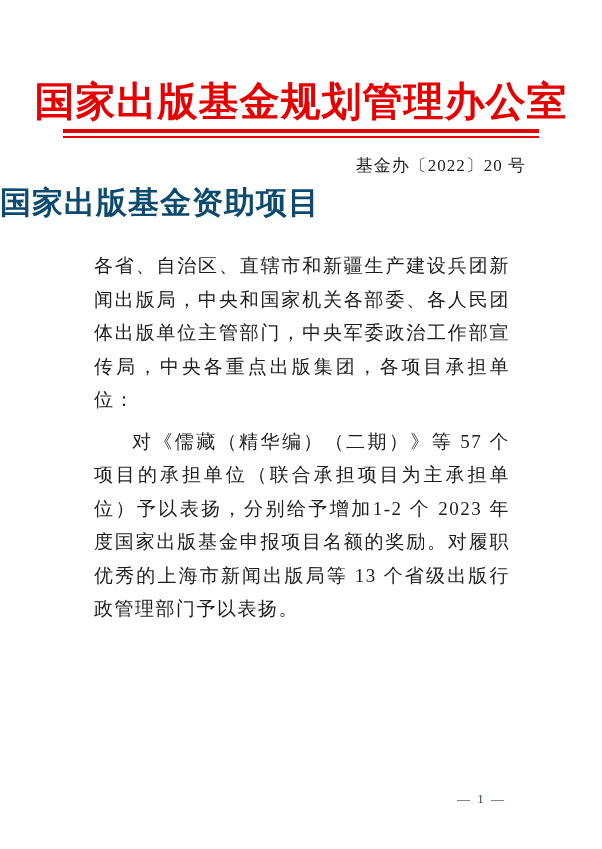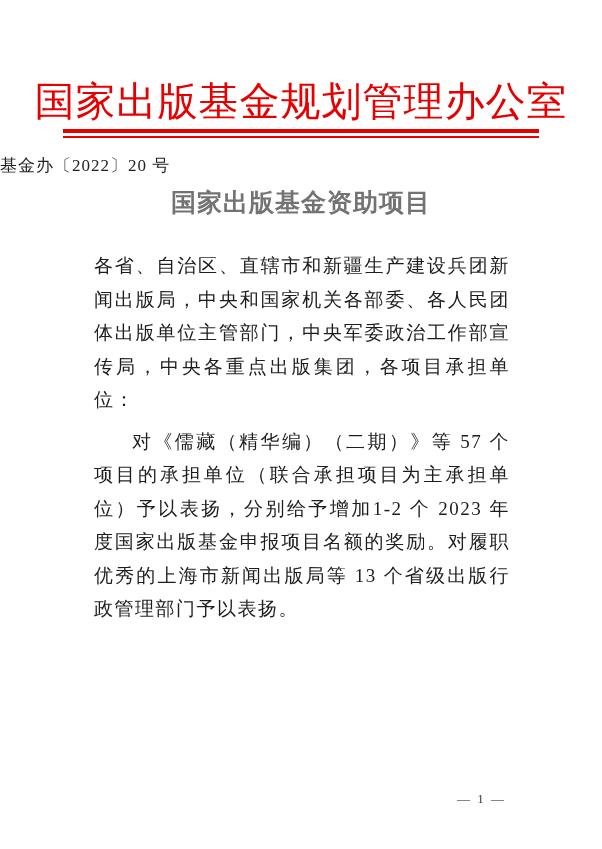--- a/index.html
+++ b/index.html
@@ -14,21 +14,21 @@
     background: #ffffff;
     overflow: hidden;
     color: #1f1f1f;
   }
 
   
   .letterhead {
     margin-top: 80px;
     text-align: center;
     font-size: 40px;
-    font-weight: normal;
+    font-weight: bold;
     color: #e60000;
     letter-spacing: 1px;
     line-height: 1.1;
     white-space: nowrap;
   }
   .letterhead-rule {
     width: 476px;
     margin: 5px auto 0 auto;
   }
   .rule-thick {
@@ -37,32 +37,33 @@
   }
   .rule-thin {
     height: 2px;
     background: #e60000;
     margin-top: 3px;
   }
 
   
   .doc-number {
     margin: 16px 76px 0 0;
+    text-align: right;
     font-size: 17px;
     color: #222222;
     letter-spacing: 1px;
   }
 
   
   .doc-title {
     margin-top: 9px;
-    text-align: center;
-    font-size: 25px;
+    text-align: left;
+    font-size: 31px;
     font-weight: bold;
-    color: #737373;
+    color: #0c4a6e;
     line-height: 34px;
     letter-spacing: 1px;
   }
 
   
   .doc-body {
     margin: 29px 84px 0 86px;
     font-size: 19px;
     line-height: 33.5px;
     color: #1d1d1d;

